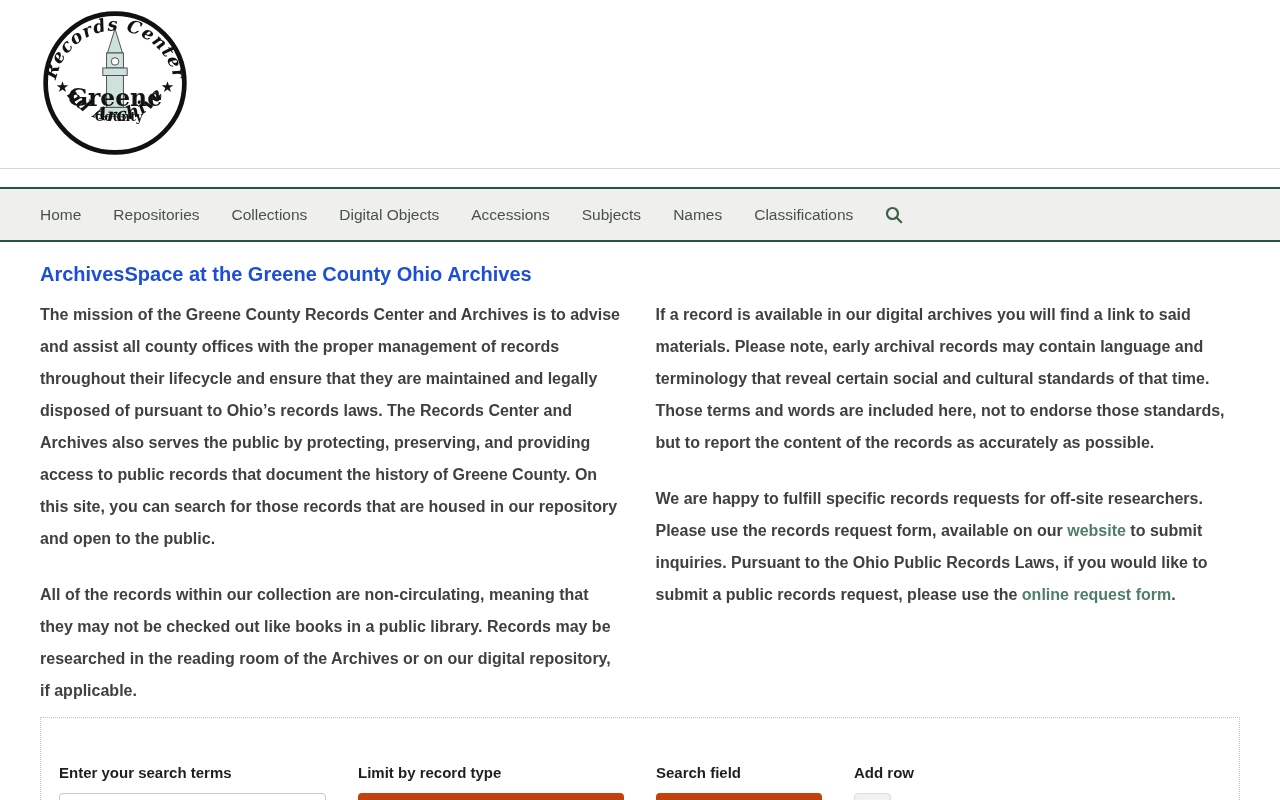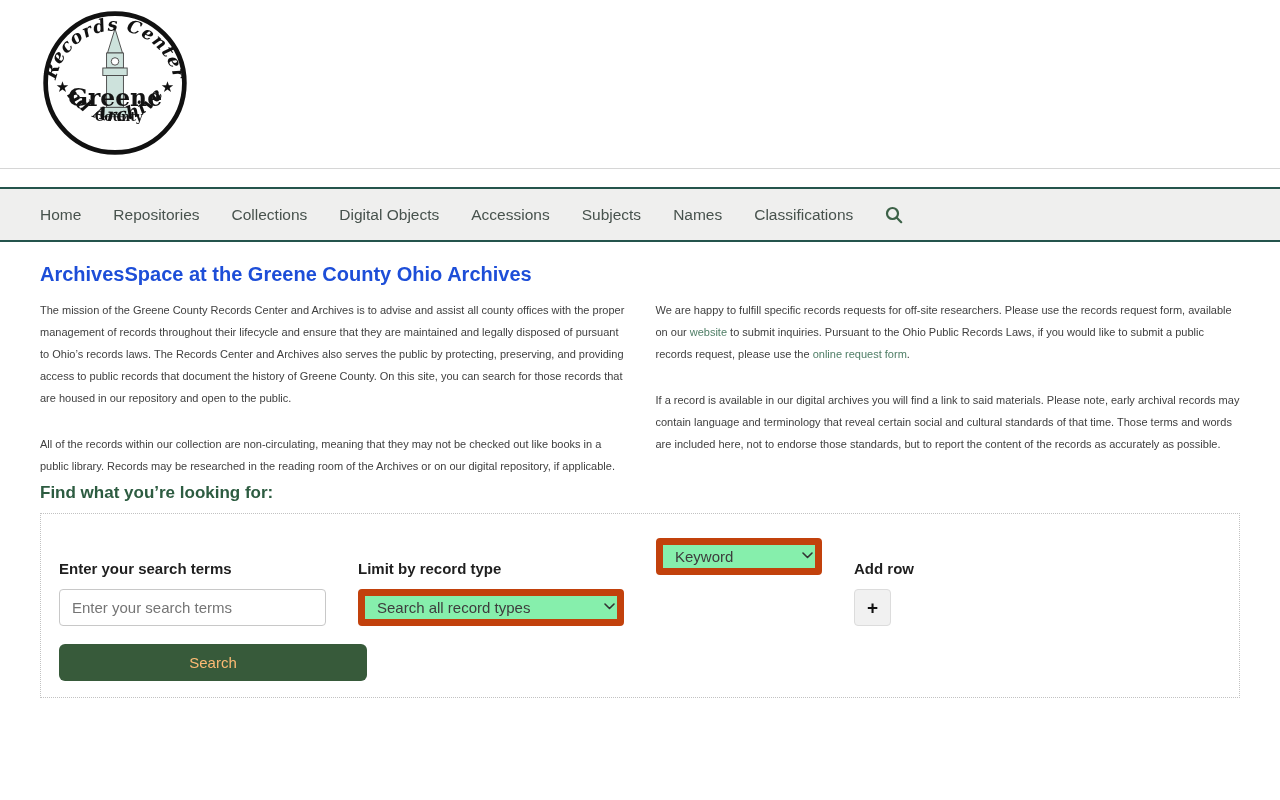--- a/index.html
+++ b/index.html
@@ -35,21 +35,21 @@
   }
   .nav-search { display: flex; align-items: center; cursor: pointer; }
 
   
   .main { padding: 0 40px; }
   .page-title {
     margin-top: 21px;
     font-size: 20px; font-weight: bold; color: #1d4ed8;
   }
   .columns { display: flex; gap: 31px; margin-top: 13px; }
-  .col { flex: 1; font-size: 11px; line-height: 22px; color: #404040; }
+  .col { flex: 1; font-size: 16px; line-height: 32px; color: #404040; font-weight: bold; }
   .col p + p { margin-top: 24px; }
   a.text-link { color: #4f7e66; text-decoration: none; cursor: pointer; }
 
   .find-heading {
     margin-top: 6px;
     font-size: 17px; font-weight: bold; color: #2d5c41;
   }
 
   
   .form-panel {
@@ -161,26 +161,25 @@
 
 <div class="main">
   <h1 class="page-title">ArchivesSpace at the Greene County Ohio Archives</h1>
 
   <div class="columns">
     <div class="col">
       <p>The mission of the Greene County Records Center and Archives is to advise and assist all county offices with the proper management of records throughout their lifecycle and ensure that they are maintained and legally disposed of pursuant to Ohio’s records laws. The Records Center and Archives also serves the public by protecting, preserving, and providing access to public records that document the history of Greene County. On this site, you can search for those records that are housed in our repository and open to the public.</p>
       <p>All of the records within our collection are non-circulating, meaning that they may not be checked out like books in a public library. Records may be researched in the reading room of the Archives or on our digital repository, if applicable.</p>
     </div>
     <div class="col">
+      <p>If a record is available in our digital archives you will find a link to said materials. Please note, early archival records may contain language and terminology that reveal certain social and cultural standards of that time. Those terms and words are included here, not to endorse those standards, but to report the content of the records as accurately as possible.</p>
       <p><span>We are happy to fulfill specific records requests for off-site researchers. Please use the records request form, available on our </span><a class="text-link">website</a><span> to submit inquiries. Pursuant to the Ohio Public Records Laws, if you would like to submit a public records request, please use the </span><a class="text-link">online request form</a><span>.</span></p>
-      <p>If a record is available in our digital archives you will find a link to said materials. Please note, early archival records may contain language and terminology that reveal certain social and cultural standards of that time. Those terms and words are included here, not to endorse those standards, but to report the content of the records as accurately as possible.</p>
     </div>
   </div>
 
-  <h2 class="find-heading">Find what you’re looking for:</h2>
 
   <div class="form-panel">
     <div class="form-row">
 
       <div class="fcol-terms">
         <div class="field-label">Enter your search terms</div>
         <input class="text-input" type="text" placeholder="Enter your search terms" style="">
       </div>
 
       <div class="fcol-type">
@@ -191,20 +190,21 @@
           </select>
           <span class="select-chevron">
             <svg width="11" height="7" viewBox="0 0 11 7">
                 <polyline points="1,1 5.5,5.5 10,1" fill="none" stroke="#333" stroke-width="1.6" stroke-linecap="round" stroke-linejoin="round"></polyline>
               </svg>
           </span>
         </div>
       </div>
 
       <div class="fcol-field">
+        <div class="field-label">Search field</div>
         <div class="select-wrap">
           <select>
             <option>Keyword</option>
           </select>
           <span class="select-chevron">
             <svg width="11" height="7" viewBox="0 0 11 7">
                 <polyline points="1,1 5.5,5.5 10,1" fill="none" stroke="#333" stroke-width="1.6" stroke-linecap="round" stroke-linejoin="round"></polyline>
               </svg>
           </span>
         </div>

